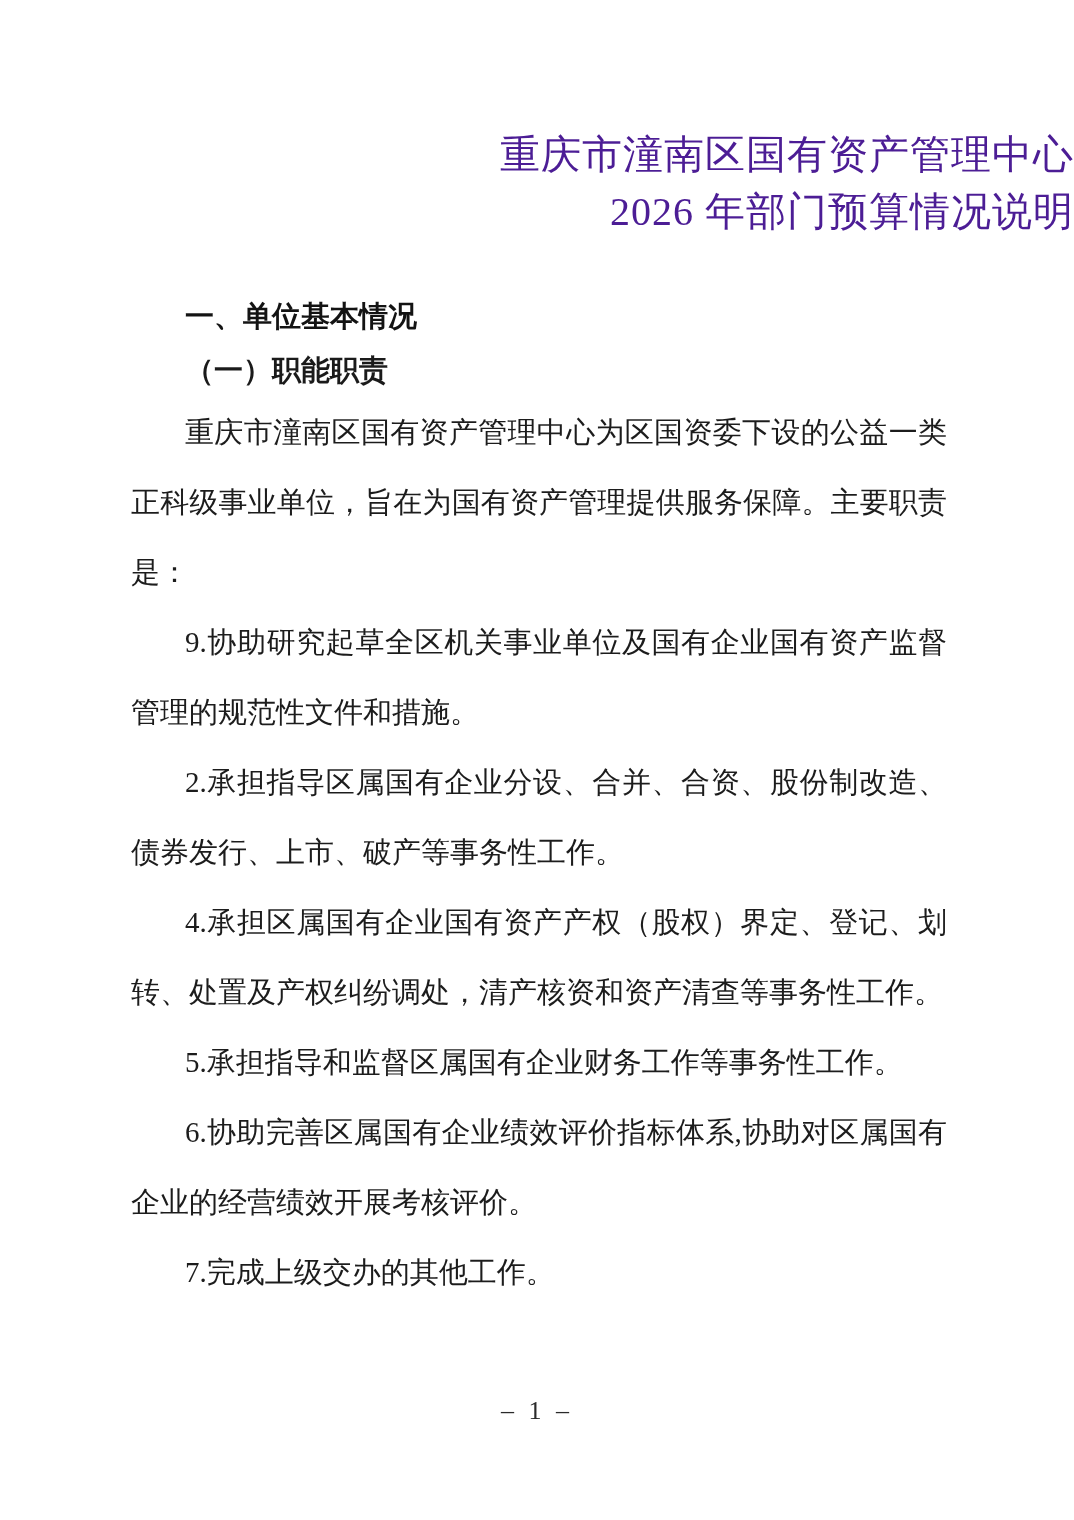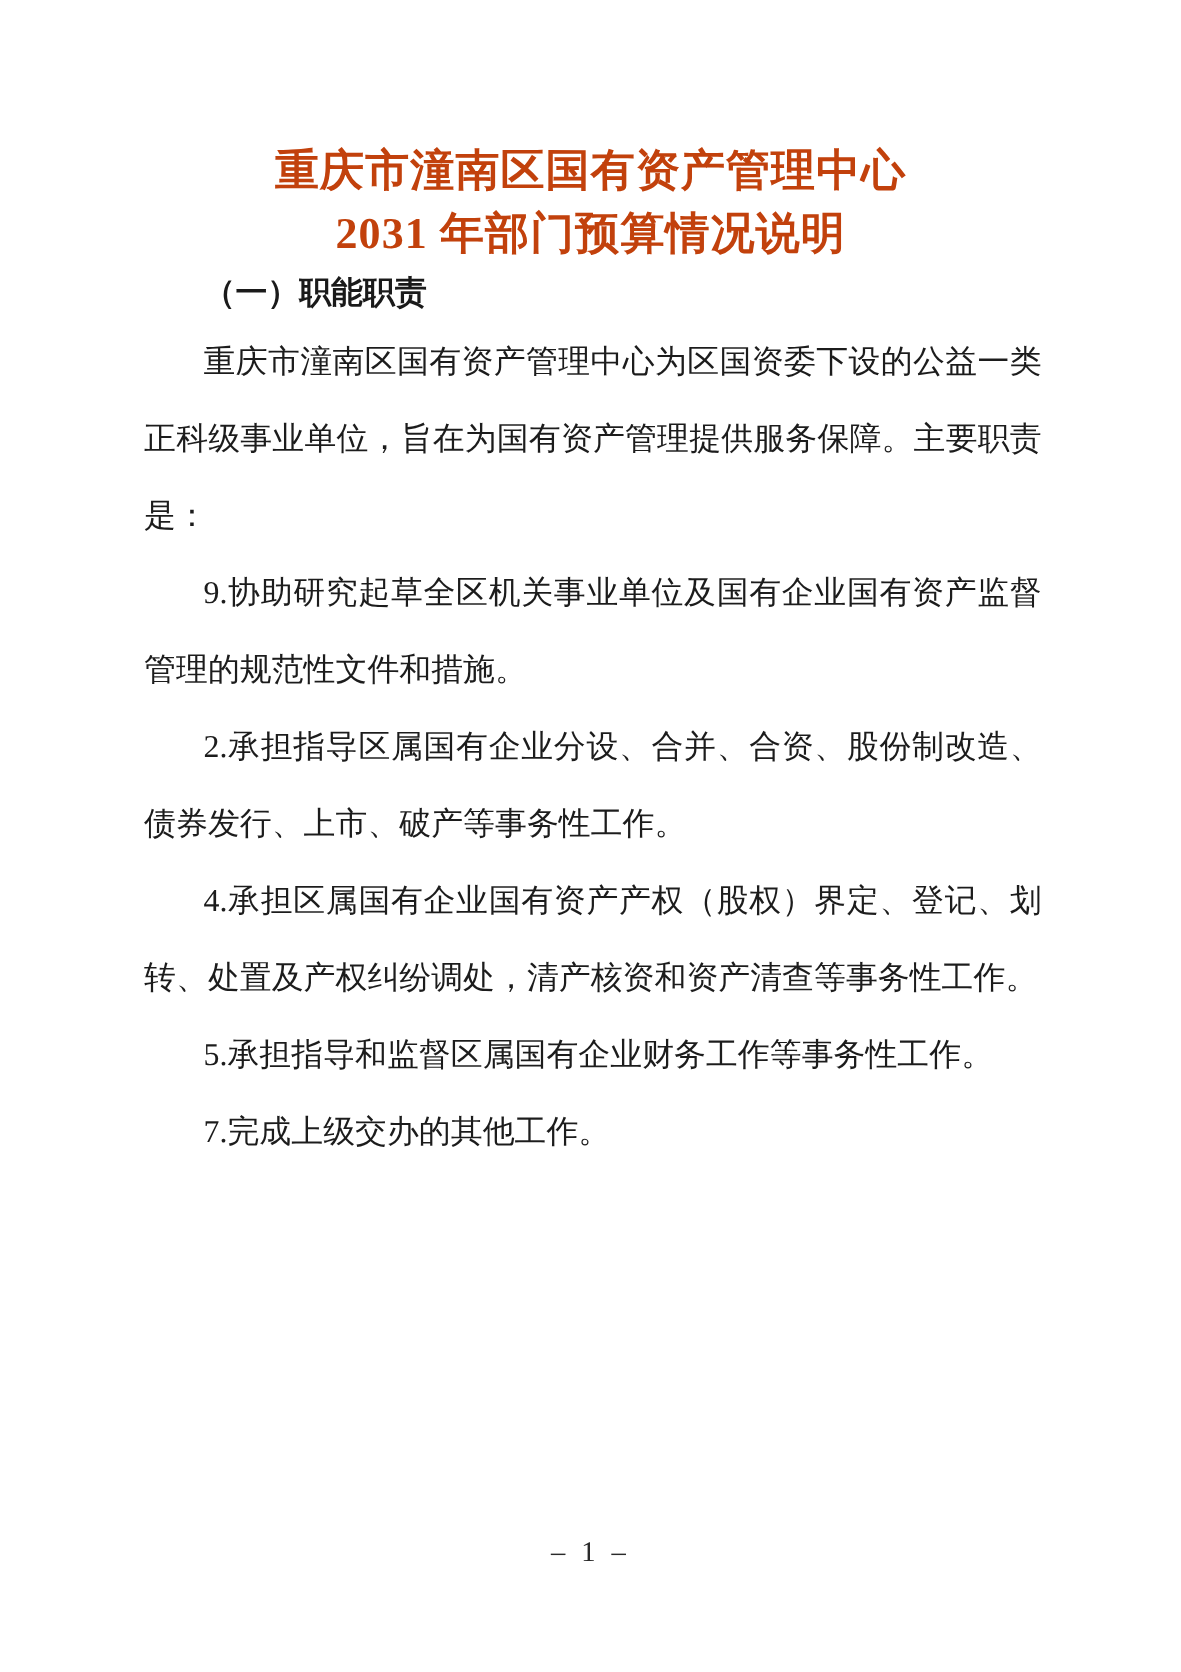--- a/index.html
+++ b/index.html
@@ -10,23 +10,23 @@
   .page {
     position: relative;
     width: 1074px;
     height: 1520px;
     background: #ffffff;
     overflow: hidden;
     font-family: "Liberation Serif", "DejaVu Serif", serif;
   }
   .doc-title {
     padding-top: 126px;
-    text-align: center;
-    color: #c2410c;
-    font-weight: 700;
+    text-align: right;
+    color: #4c1d95;
+    font-weight: 400;
     font-size: 40px;
     line-height: 57px;
   }
   .doc-title .title-line {
     letter-spacing: 1px;
   }
   .content {
     padding: 0 127px 0 131px; 
   }
   .h1 {
@@ -66,39 +66,41 @@
     color: #2a2a2a;
   }
 </style>
 </head>
 <body>
 
 <div class="page">
 
   <div class="doc-title">
     <div class="title-line">重庆市潼南区国有资产管理中心</div>
-    <div class="title-line">2031 年部门预算情况说明</div>
+    <div class="title-line">2026 年部门预算情况说明</div>
   </div>
 
   <div class="content">
 
+    <div class="h1">一、单位基本情况</div>
 
     <div class="h2">（一）职能职责</div>
 
     <p class="body-para">重庆市潼南区国有资产管理中心为区国资委下设的公益一类正科级事业单位，旨在为国有资产管理提供服务保障。主要职责是：</p>
 
     <p class="body-para">9.协助研究起草全区机关事业单位及国有企业国有资产监督管理的规范性文件和措施。</p>
 
     <p class="body-para">2.承担指导区属国有企业分设、合并、合资、股份制改造、债券发行、上市、破产等事务性工作。</p>
 
 
     <p class="body-para">4.承担区属国有企业国有资产产权（股权）界定、登记、划转、处置及产权纠纷调处，清产核资和资产清查等事务性工作。</p>
 
     <p class="body-para">5.承担指导和监督区属国有企业财务工作等事务性工作。</p>
 
+    <p class="body-para">6.协助完善区属国有企业绩效评价指标体系,协助对区属国有企业的经营绩效开展考核评价。</p>
 
     <p class="body-para">7.完成上级交办的其他工作。</p>
 
 
 
   </div>
 
   <div class="footer">– 1 –</div>
 
 </div>

